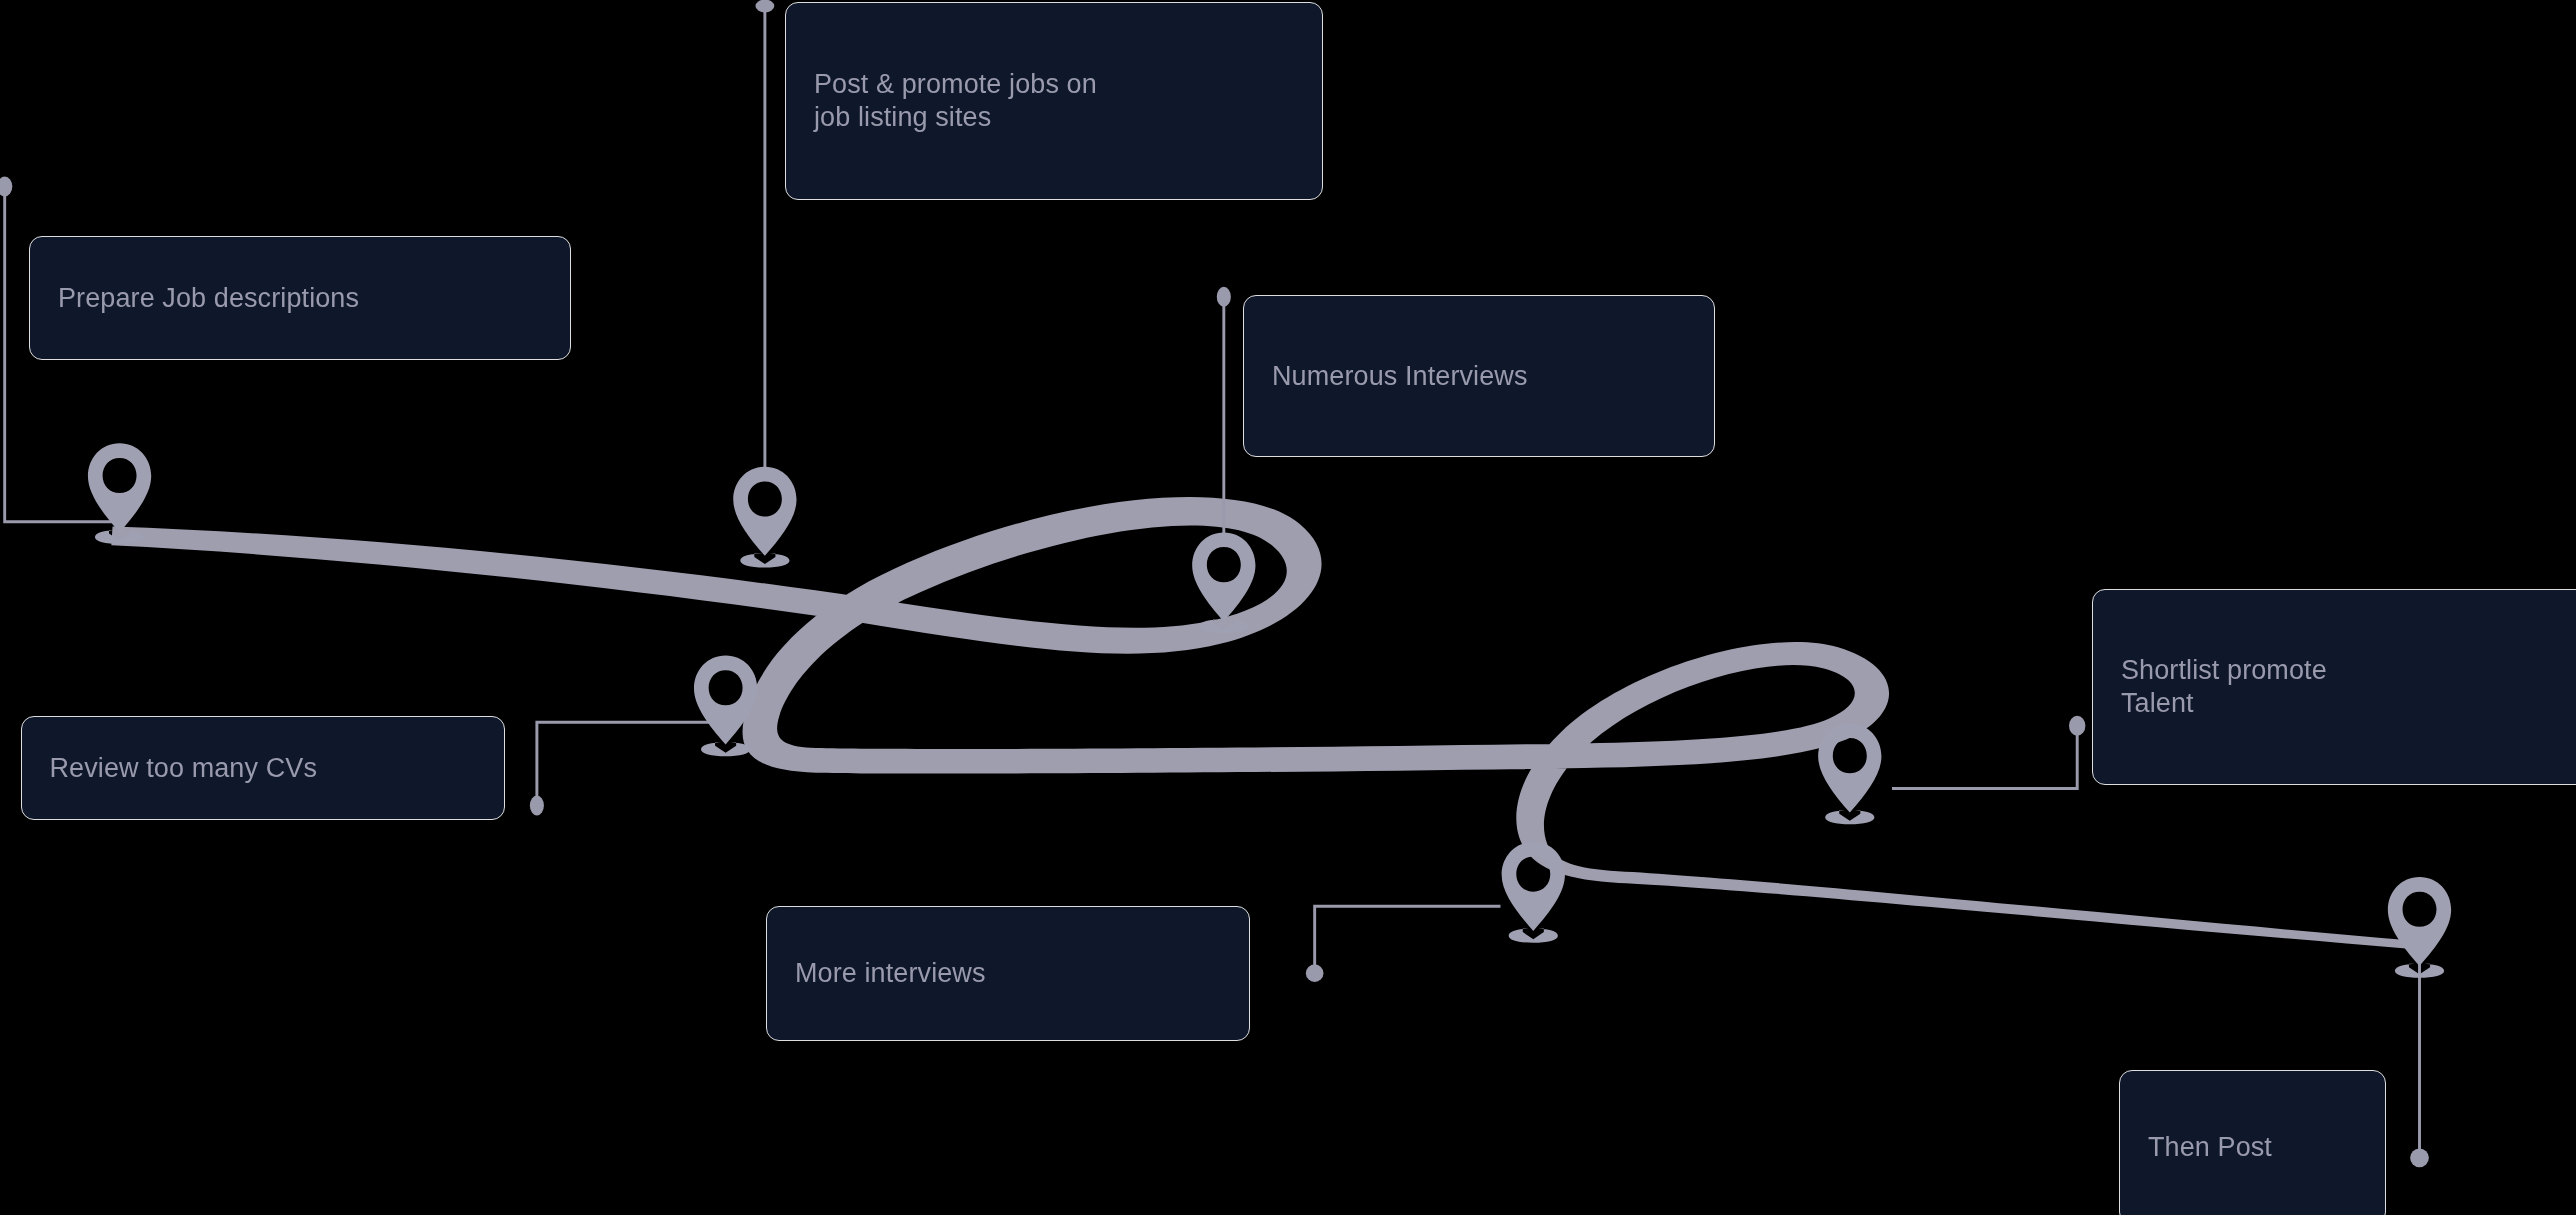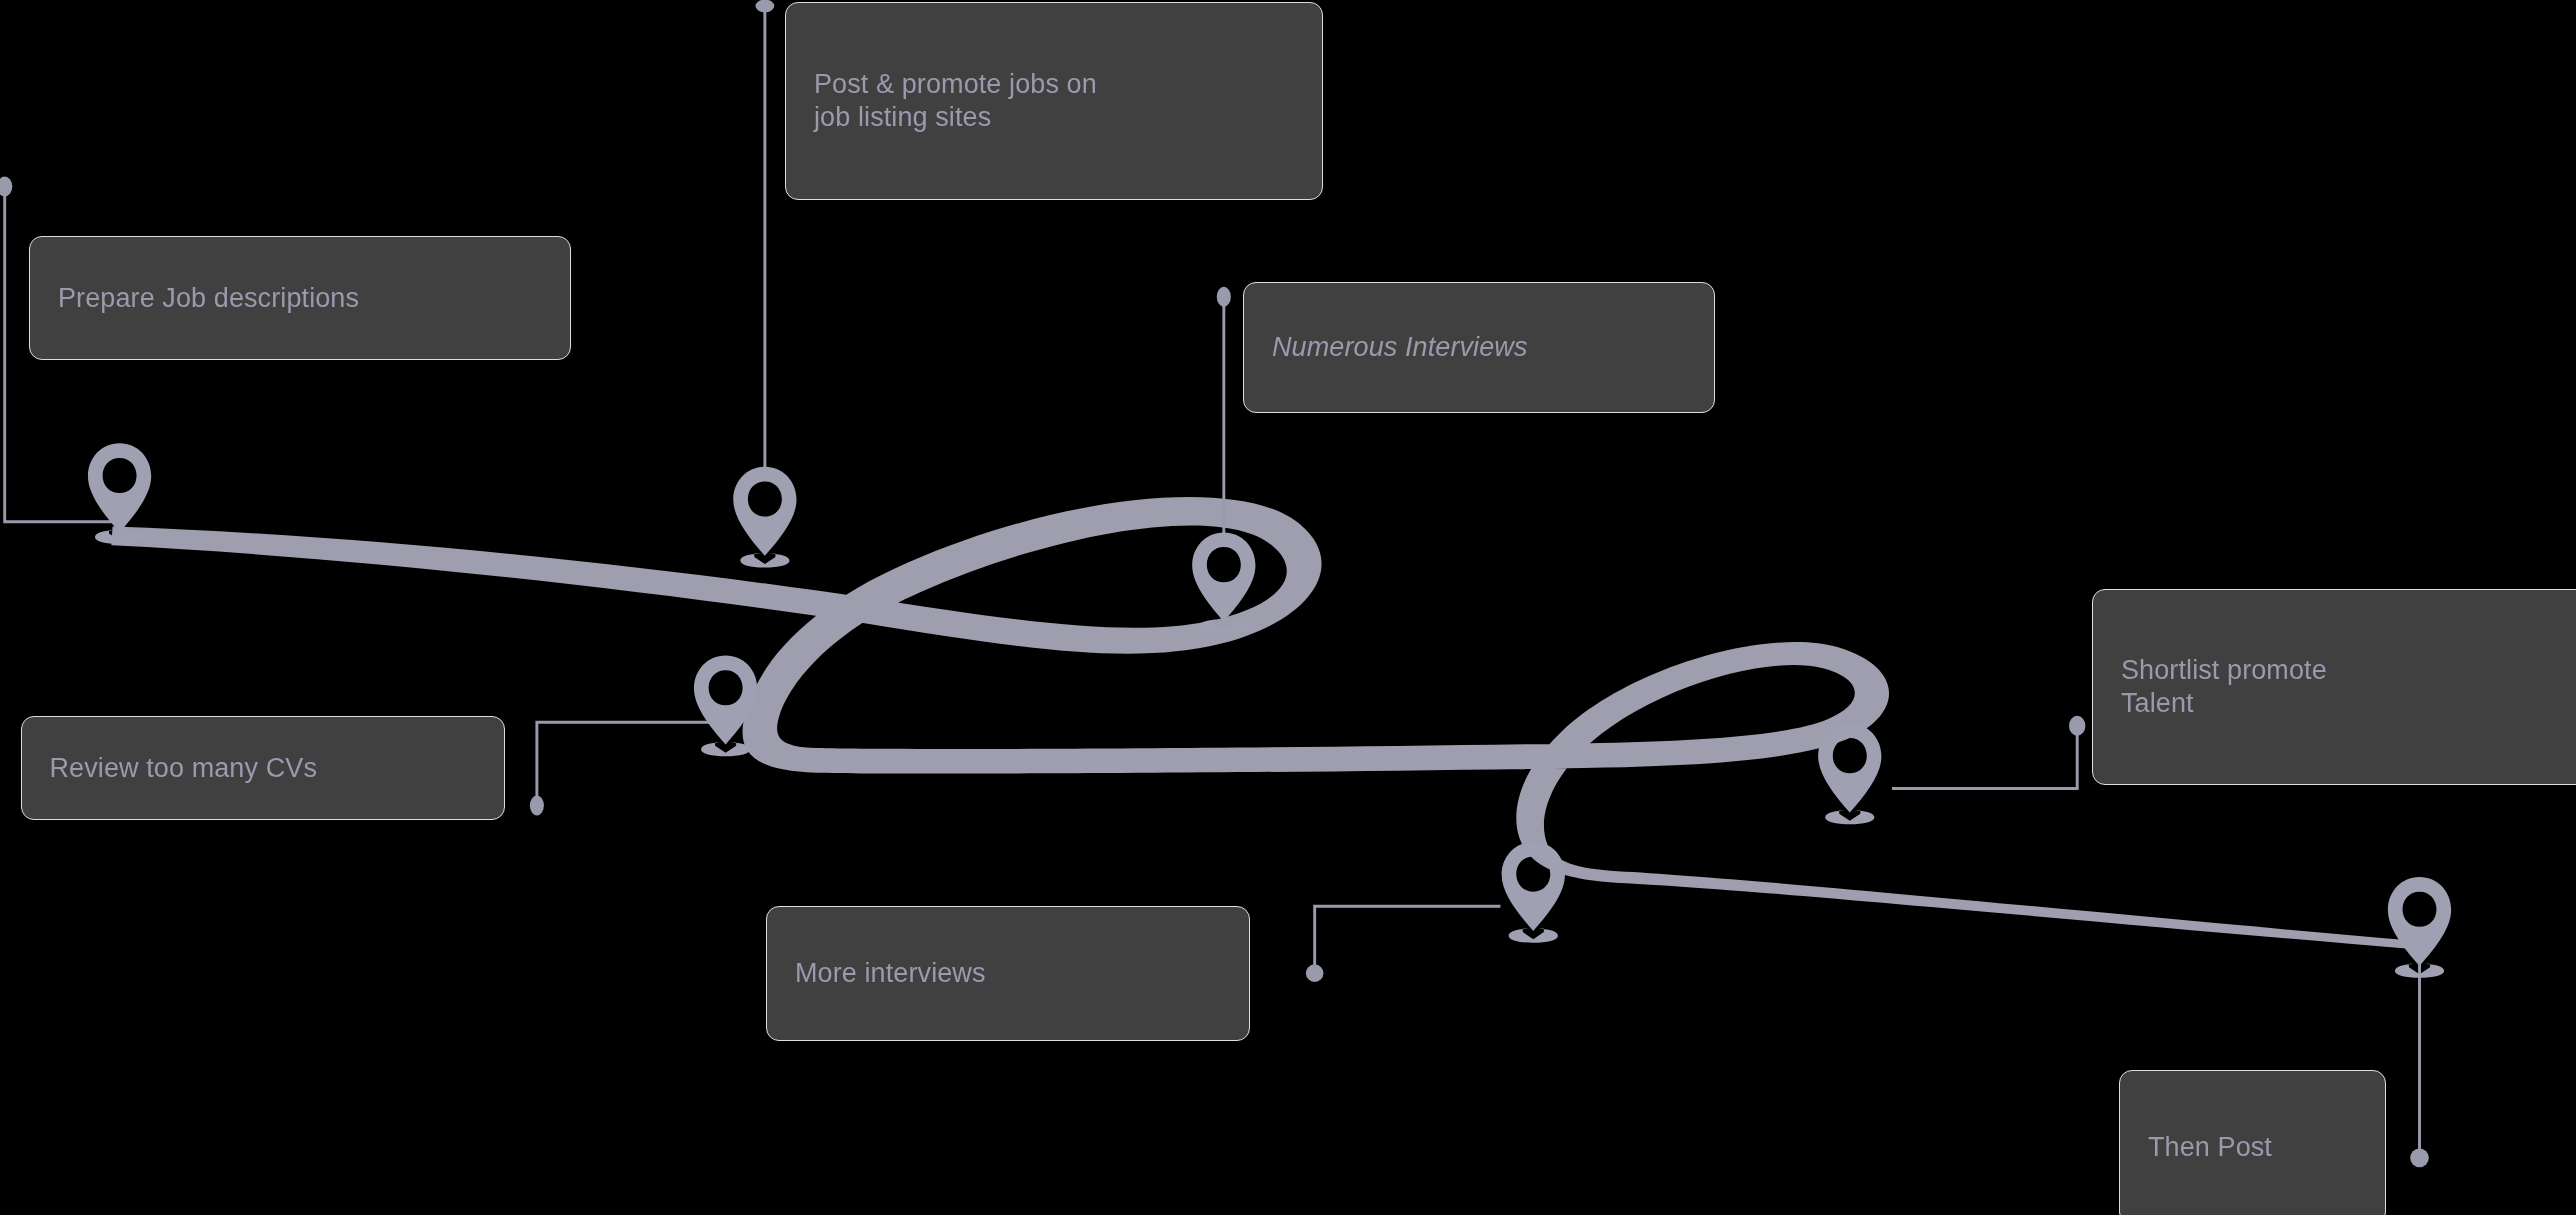--- a/index.html
+++ b/index.html
@@ -24,21 +24,21 @@
   svg.layer {
     position: absolute;
     left: 0; top: 0;
     width: 2576px;
     height: 1216px;
     overflow: visible;
     pointer-events: none;
   }
   .card {
     position: absolute;
-    background: #404040;
+    background: #0f172a;
     border: 1.8px solid #dededf;
     border-radius: 13px;
     box-sizing: border-box;
     display: flex;
     align-items: center;
     box-shadow: 0 2.9px 8.2px rgba(0,0,0,0.18);
   }
   .card-label {
     color: #9a9aad;
     font-size: 27px;
@@ -187,21 +187,21 @@
 
   <div class="card" style="left:29px; top:196px; width:542px; height:124px;margin-top:40px;">
     <span class="card-label">Prepare Job descriptions</span>
   </div>
 
   <div class="card" style="left:785px; top:1.8px; width:538px; height:198px;">
     <span class="card-label">Post &amp; promote jobs on
 job listing sites</span>
   </div>
 
-  <div class="card" style="left:1243px; top:282px; width:472px; height:131px;font-style:italic;">
+  <div class="card" style="left:1243px; top:295px; width:472px; height:162px;">
     <span class="card-label">Numerous Interviews</span>
   </div>
 
   <div class="card" style="left:20.5px; top:716px; width:484px; height:104px;">
     <span class="card-label">Review too many CVs</span>
   </div>
 
   <div class="card" style="left:2092px; top:589px; width:516px; height:196px;">
     <span class="card-label">Shortlist promote
 Talent</span>

